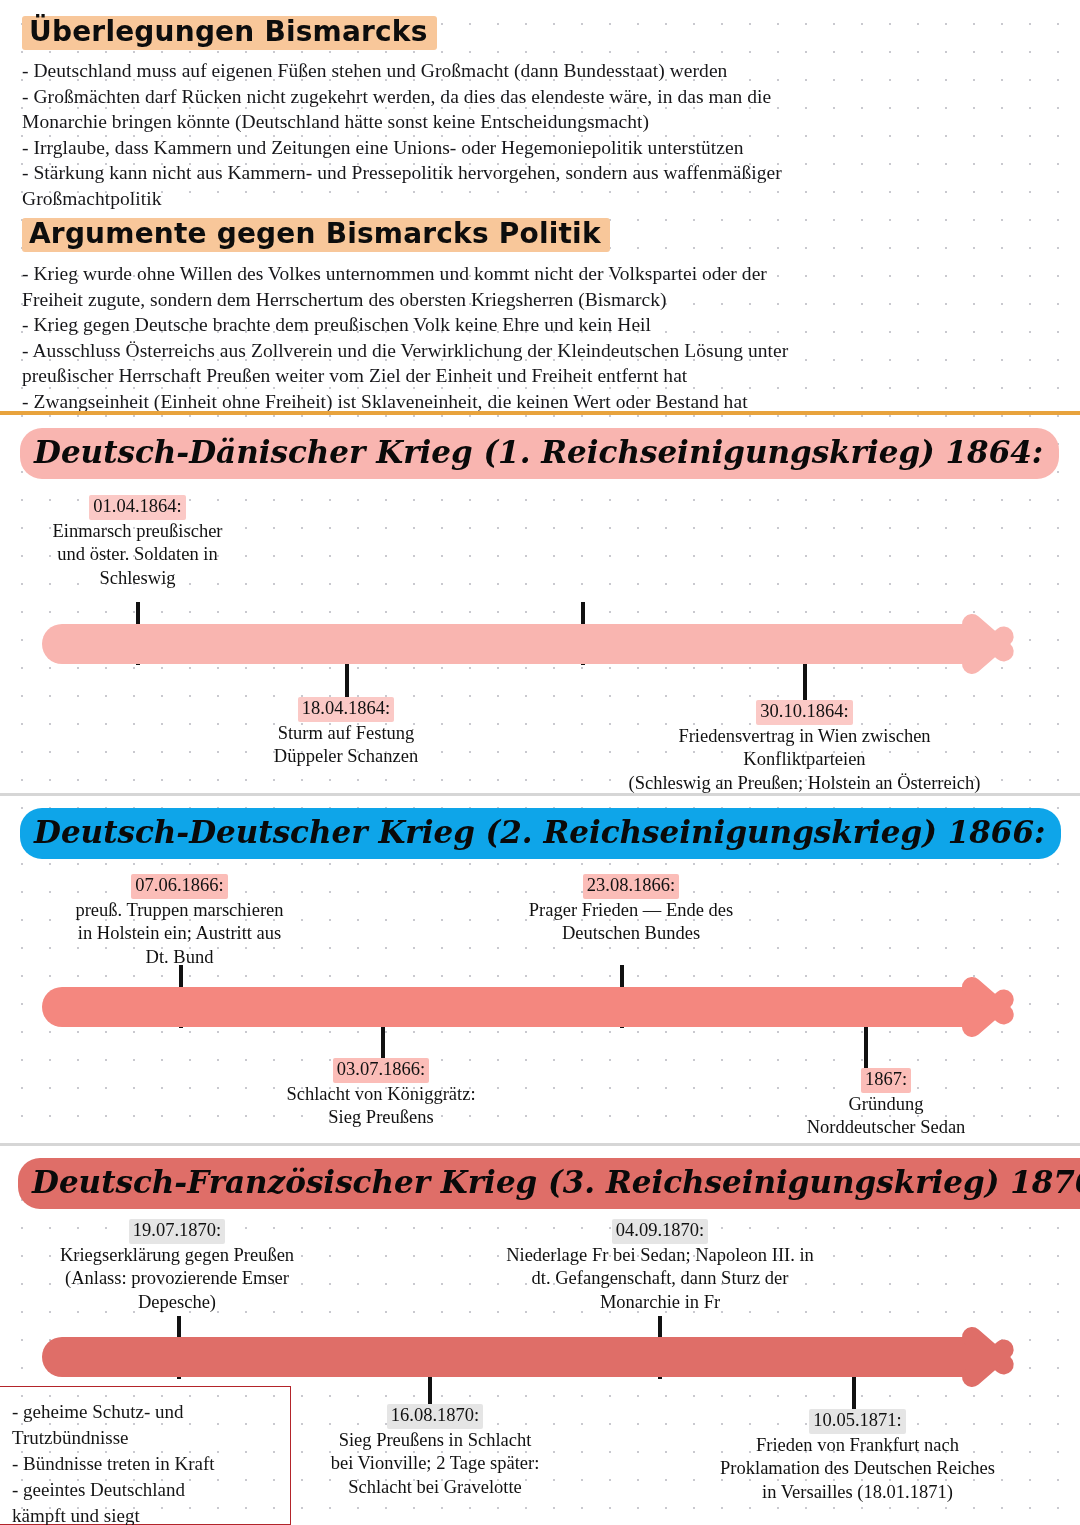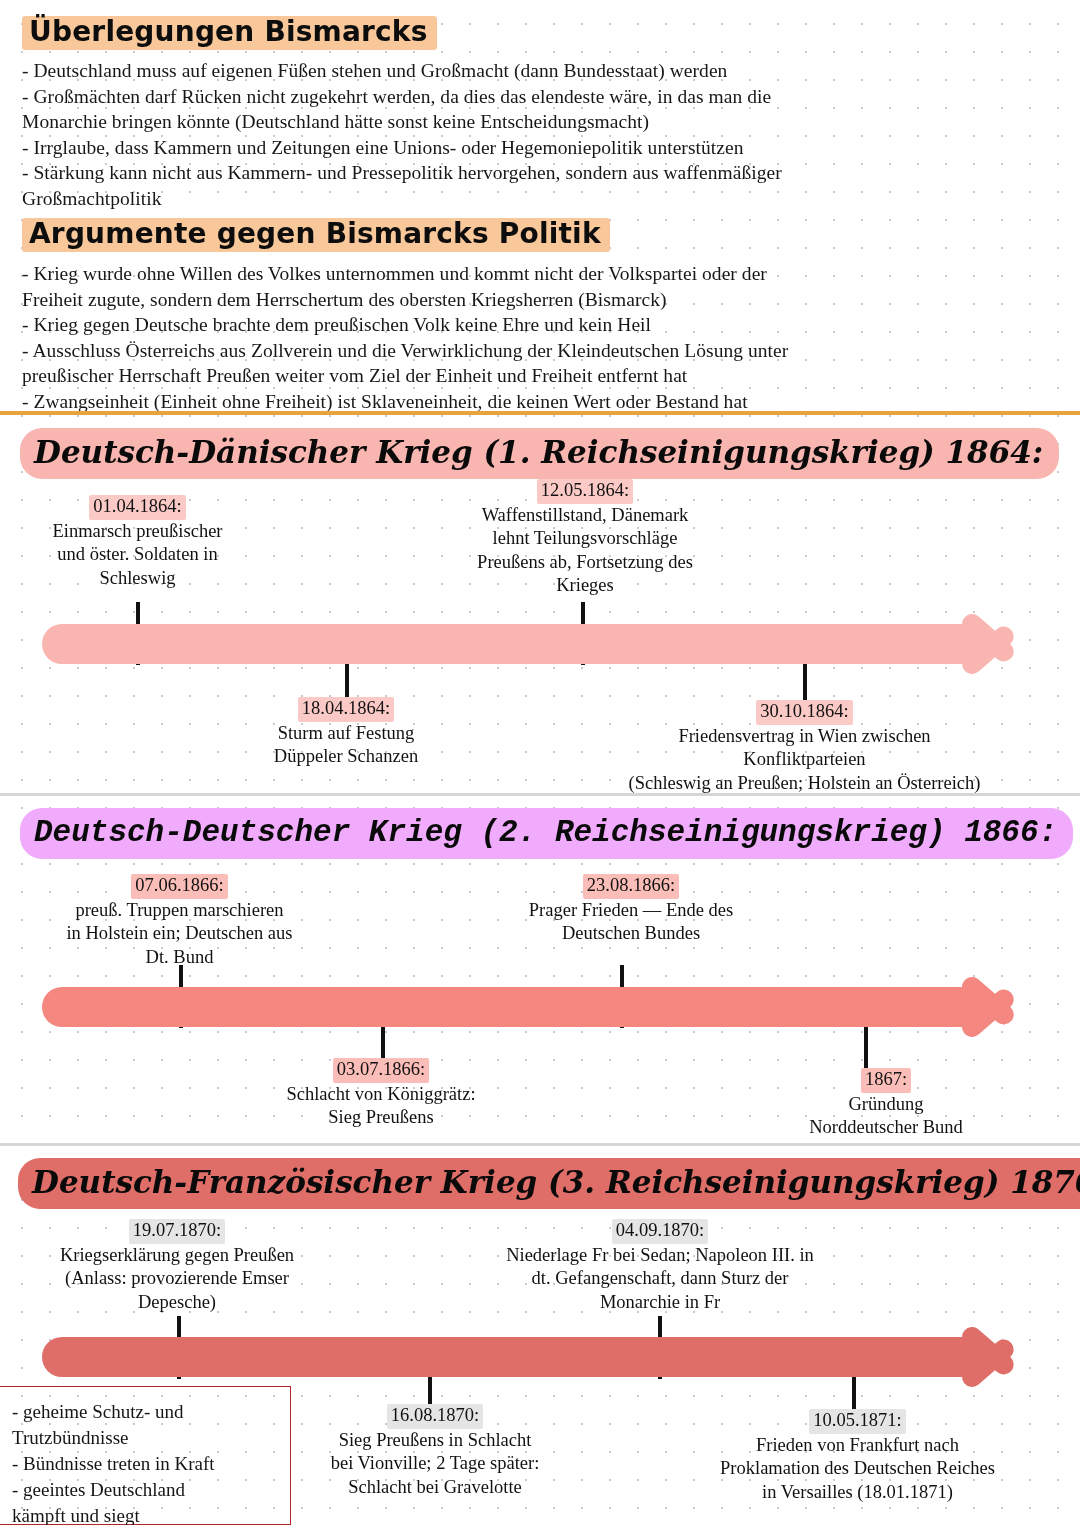--- a/index.html
+++ b/index.html
@@ -160,27 +160,20 @@
   <div style="position:absolute;left:20px;top:428px;">
     <div class="tl-title" style="background:#f9b5b0;">Deutsch-Dänischer Krieg (1. Reichseinigungskrieg) 1864:</div>
   </div>
 
   <div class="ev" style="left:20px;top:495px;width:235px;">
     <span class="date hl-pink-light">01.04.1864:</span>
     <div style="white-space:pre-wrap;">Einmarsch preußischer
 und öster. Soldaten in
 Schleswig</div>
   </div>
-  <div class="ev" style="left:425px;top:479px;width:320px;">
-    <span class="date hl-pink-light">12.05.1864:</span>
-    <div style="white-space:pre-wrap;">Waffenstillstand, Dänemark
-lehnt Teilungsvorschläge
-Preußens ab, Fortsetzung des
-Krieges</div>
-  </div>
 
   <div class="tick" style="left:136px;top:602px;height:63px;"></div>
   <div class="tick" style="left:581px;top:602px;height:63px;"></div>
 
   <div class="tick" style="left:345px;top:645px;height:65px;"></div>
   <div class="tick" style="left:803px;top:648px;height:62px;"></div>
 
   <div class="arrow-wrap" style="top:605px;">
     <div class="arrow-bar" style="background:#f9b5b0;"></div>
     <div class="arrow-head">
@@ -197,27 +190,27 @@
   <div class="ev" style="left:558px;top:700px;width:493px;">
     <span class="date hl-pink-light">30.10.1864:</span>
     <div style="white-space:pre-wrap;">Friedensvertrag in Wien zwischen
 Konfliktparteien
 (Schleswig an Preußen; Holstein an Österreich)</div>
   </div>
 
   <div class="rule-grey" style="top:793px;"></div>
 
   <div style="position:absolute;left:20px;top:808px;">
-    <div class="tl-title" style="background:#f0abfc;font-family:Liberation Mono, monospace;">Deutsch-Deutscher Krieg (2. Reichseinigungskrieg) 1866:</div>
+    <div class="tl-title" style="background:#0ea5e9;">Deutsch-Deutscher Krieg (2. Reichseinigungskrieg) 1866:</div>
   </div>
 
   <div class="ev" style="left:22px;top:866px;width:315px;margin-top:8px;">
     <span class="date hl-pink-mid">07.06.1866:</span>
     <div style="white-space:pre-wrap;">preuß. Truppen marschieren
-in Holstein ein; Deutschen aus
+in Holstein ein; Austritt aus
 Dt. Bund</div>
   </div>
   <div class="ev" style="left:470px;top:874px;width:322px;">
     <span class="date hl-pink-mid">23.08.1866:</span>
     <div style="white-space:pre-wrap;">Prager Frieden — Ende des
 Deutschen Bundes</div>
   </div>
 
   <div class="tick" style="left:179px;top:965px;height:63px;"></div>
   <div class="tick" style="left:620px;top:965px;height:63px;"></div>
@@ -233,21 +226,21 @@
   </div>
 
   <div class="ev" style="left:250px;top:1058px;width:262px;">
     <span class="date hl-pink-mid">03.07.1866:</span>
     <div style="white-space:pre-wrap;">Schlacht von Königgrätz:
 Sieg Preußens</div>
   </div>
   <div class="ev" style="left:761px;top:1068px;width:250px;">
     <span class="date hl-pink-mid">1867:</span>
     <div style="white-space:pre-wrap;">Gründung
-Norddeutscher Bund</div>
+Norddeutscher Sedan</div>
   </div>
 
   <div class="rule-grey" style="top:1143px;"></div>
 
   <div style="position:absolute;left:18px;top:1158px;">
     <div class="tl-title" style="background:#df6e68;">Deutsch-Französischer Krieg (3. Reichseinigungskrieg) 1870 / 1871:</div>
   </div>
 
   <div class="ev" style="left:12px;top:1219px;width:330px;">
     <span class="date hl-pink-dark">19.07.1870:</span>

